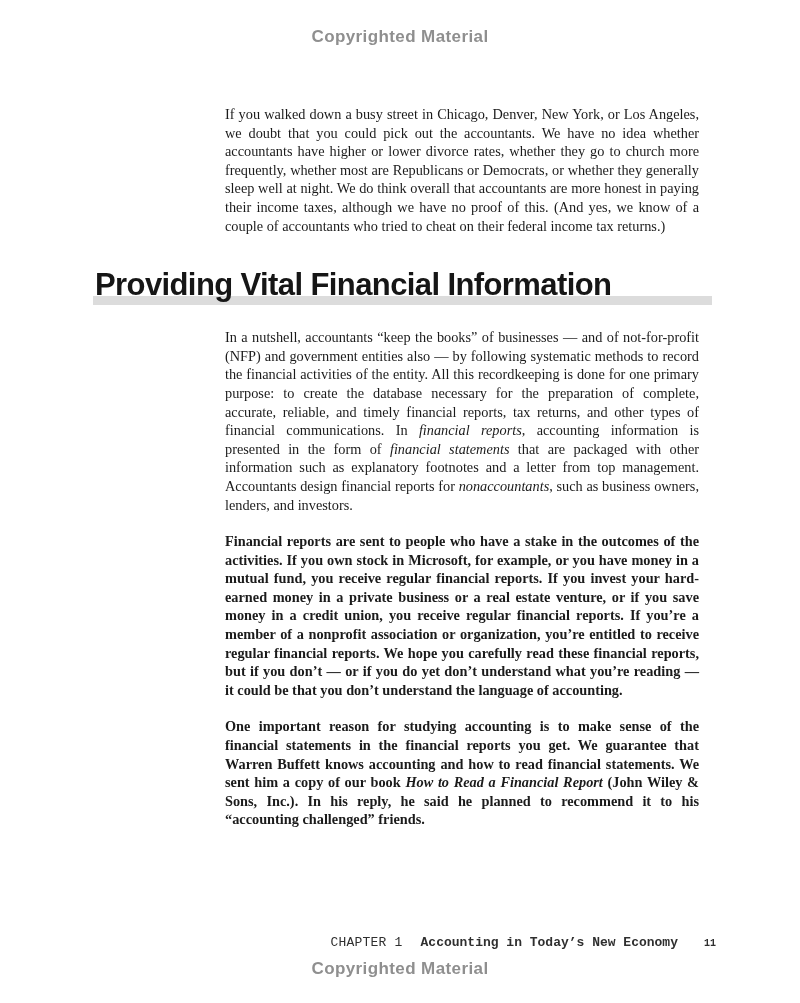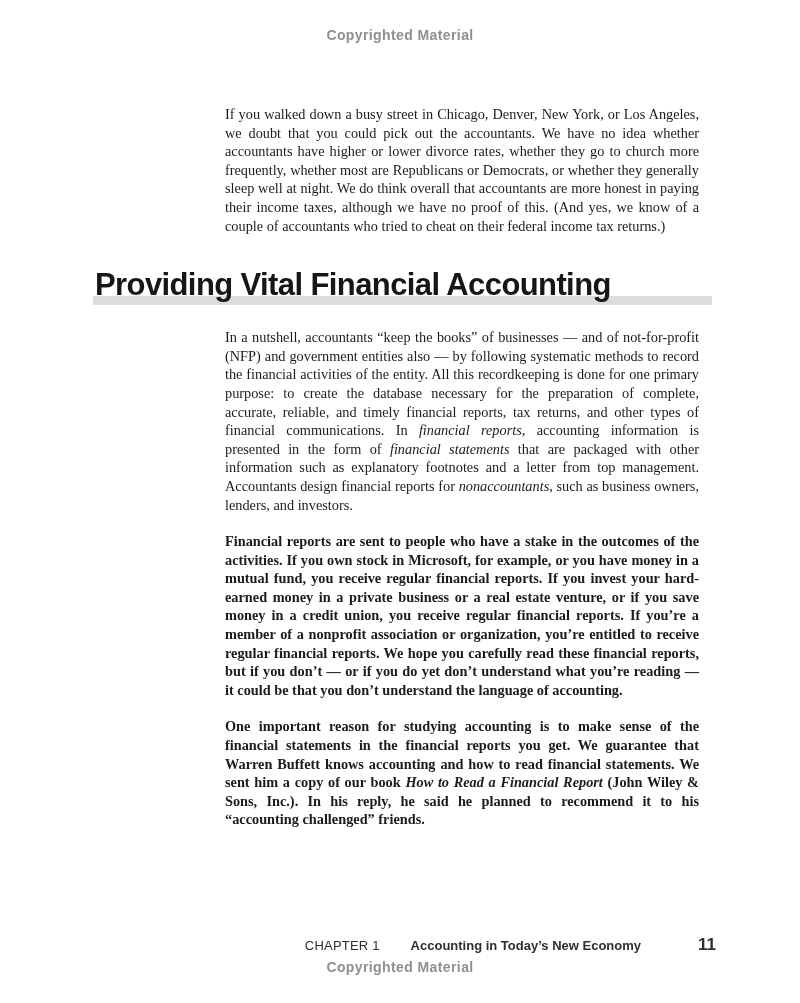--- a/index.html
+++ b/index.html
@@ -10,21 +10,21 @@
     background:#ffffff;
     overflow:hidden;
   }
   .copyright {
     position:absolute;
     left:0;
     width:100%;
     text-align:center;
     font-family:"Liberation Sans", sans-serif;
     font-weight:700;
-    font-size:14px;
+    font-size:17px;
     letter-spacing:0.4px;
     color:#8f8f8f;
   }
   .copyright.top { top:27px; }
   .copyright.bottom { top:959px; }
 
   .body-col {
     position:absolute;
     left:207px;
     top:87px;
@@ -66,44 +66,43 @@
     background:#dcdcdc;
     z-index:0;
   }
 
   .footer {
     position:absolute;
     top:935px;
     right:84px;
     display:flex;
     align-items:baseline;
-    font-family:Liberation Sans, sans-serif;
+    font-family:Liberation Mono, monospace;
     font-size:13px;
     color:#2f2f2f;
     white-space:nowrap;
-    gap:31px;
   }
   .chapter-label { font-weight:400; letter-spacing:0.2px; }
-  .chapter-title { font-weight:700; margin-left:0; }
-  .page-number  { font-weight:700; margin-left:26px; font-size:17px; }
+  .chapter-title { font-weight:700; margin-left:18px; }
+  .page-number  { font-weight:700; margin-left:26px; font-size:10px; }
 </style>
 </head>
 <body>
 
 <div class="page">
 
   <div class="copyright top">Copyrighted Material</div>
 
   <div class="body-col">
 
     <p class="para"><span>If you walked down a busy street in Chicago, Denver, New York, or Los Angeles, we doubt that you could pick out the accountants. We have no idea whether accountants have higher or lower divorce rates, whether they go to church more frequently, whether most are Republicans or Democrats, or whether they generally sleep well at night. We do think overall that accountants are more honest in paying their income taxes, although we have no proof of this. (And yes, we know of a couple of accountants who tried to cheat on their federal income tax returns.)</span></p>
 
     <div class="heading-wrap">
       <div class="heading-bar"></div>
-      <h1 class="heading-title">Providing Vital Financial Accounting</h1>
+      <h1 class="heading-title">Providing Vital Financial Information</h1>
     </div>
 
     <p class="para"><span>In a nutshell, accountants “keep the books” of businesses — and of not-for-profit (NFP) and government entities also — by following systematic methods to record the financial activities of the entity. All this recordkeeping is done for one primary purpose: to create the database necessary for the preparation of complete, accurate, reliable, and timely financial reports, tax returns, and other types of financial communications. In </span><em>financial reports</em><span>, accounting information is presented in the form of </span><em>financial statements</em><span> that are packaged with other information such as explanatory footnotes and a letter from top management. Accountants design financial reports for </span><em>nonaccountants</em><span>, such as business owners, lenders, and investors.</span></p>
 
     <p class="para"><span>Financial reports are sent to people who have a stake in the outcomes of the activities. If you own stock in Microsoft, for example, or you have money in a mutual fund, you receive regular financial reports. If you invest your hard-earned money in a private business or a real estate venture, or if you save money in a credit union, you receive regular financial reports. If you’re a member of a nonprofit association or organization, you’re entitled to receive regular financial reports. We hope you carefully read these financial reports, but if you don’t — or if you do yet don’t understand what you’re reading — it could be that you don’t understand the language of accounting.</span></p>
 
     <p class="para"><span>One important reason for studying accounting is to make sense of the financial statements in the financial reports you get. We guarantee that Warren Buffett knows accounting and how to read financial statements. We sent him a copy of our book </span><em>How to Read a Financial Report</em><span> (John Wiley &amp; Sons, Inc.). In his reply, he said he planned to recommend it to his “accounting challenged” friends.</span></p>
 
   </div>
 

